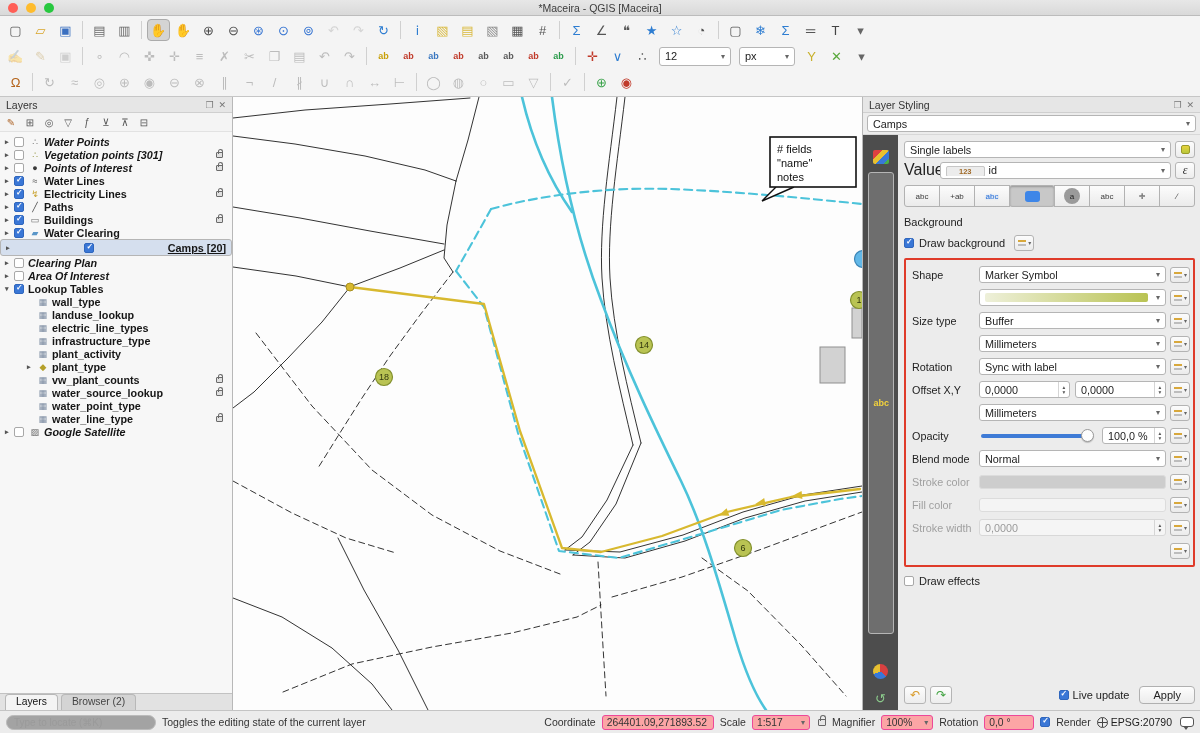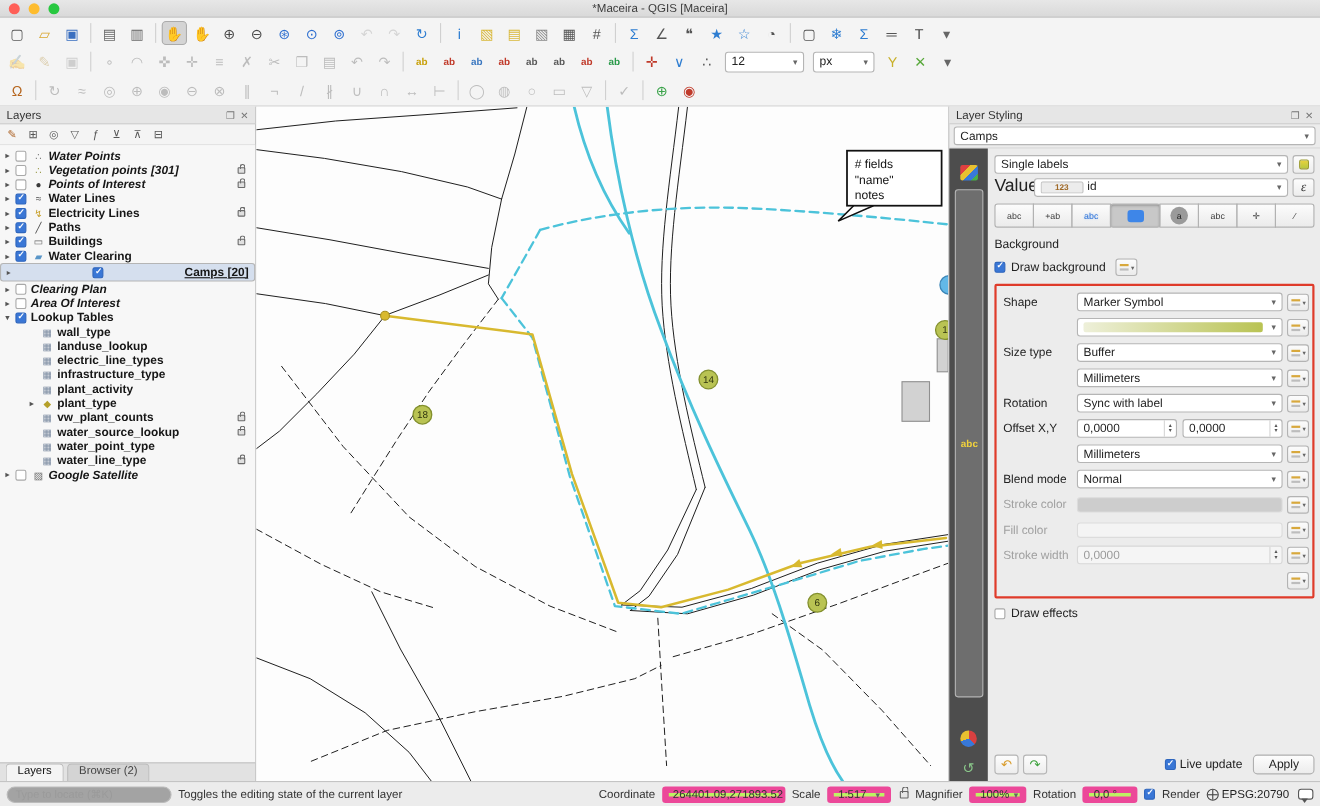--- a/index.html
+++ b/index.html
@@ -93,21 +93,21 @@
 .symbar{flex:1;height:9px;border-radius:2px;background:linear-gradient(90deg,#eef0da,#b9c353);margin-right:4px;}
 .draweffects{display:flex;align-items:center;gap:5px;margin-top:8px;}
 .rspacer{flex:1;}
 .rfooter{display:flex;align-items:center;gap:4px;padding-bottom:2px;}
 .smallbtn{width:22px;height:18px;border:1px solid #b5b5b5;border-radius:3px;background:linear-gradient(#fdfdfd,#ededed);display:flex;align-items:center;justify-content:center;font-size:12px;}
 .applybtn{border:1px solid #b0b0b0;border-radius:4px;background:linear-gradient(#fdfdfd,#ececec);padding:2px 13px;font-size:11px;color:#222;margin-left:6px;font-family:"Liberation Sans",sans-serif;}
 .statusbar{height:23px;background:#ececec;border-top:1px solid #c4c4c4;display:flex;align-items:center;padding:0 6px;gap:6px;font-size:10.5px;color:#333;}
 .locate{width:150px;height:15px;border:1px solid #bbb;border-radius:8px;background:#a3a3a3;font-size:10px;padding:0 7px;color:#333;font-family:"Liberation Sans",sans-serif;outline:none;}
 .locate::placeholder{color:#9a9a9a;}
 .sflex{flex:1;}
-.sinput{height:15px;border:6px solid #ec4899;border-radius:3px;background:#bef264;display:flex;align-items:center;padding:0 4px;justify-content:space-between;font-size:10.3px;}
+.sinput{height:15px;border:1px solid #ec4899;border-radius:3px;background:#fca5a5;display:flex;align-items:center;padding:0 4px;justify-content:space-between;font-size:10.3px;}
 .wcoord{width:112px;}.wscale{width:58px;}.wmag{width:52px;}.wrot{width:50px;}
 .locki{width:8px;height:7px;border:1px solid #666;border-radius:1px;background:#e6e6e6;position:relative;margin-left:2px;}
 .locki::before{content:"";position:absolute;left:1px;top:-5px;width:4px;height:5px;border:1px solid #666;border-bottom:none;border-radius:3px 3px 0 0;}
 .crsbtn{display:flex;align-items:center;gap:3px;color:#222;}
 .globe{width:11px;height:11px;border-radius:50%;border:1px solid #444;position:relative;}
 .globe::before{content:"";position:absolute;left:0;right:0;top:4.5px;height:1px;background:#444;}
 .globe::after{content:"";position:absolute;left:4.5px;top:0;bottom:0;width:1px;background:#444;}
 .bubble{width:14px;height:10px;border:1px solid #555;border-radius:3px;background:#fff;position:relative;margin-left:2px;}
 .bubble::after{content:"";position:absolute;left:2px;bottom:-4px;border-left:3px solid transparent;border-right:3px solid transparent;border-top:4px solid #555;}
 </style>
@@ -602,20 +602,36 @@
               <span class="flabel"></span>
               <div class="fctl">
                 <div class="sel">
                   <span>Millimeters</span>
                   <span class="selarrow">▾</span>
                 </div>
               </div>
               <span class="ddbtn"></span>
             </div>
             <div class="frow">
+              <span class="flabel">Opacity</span>
+              <div class="fctl">
+                <div class="slider">
+                  <div class="knob"></div>
+                </div>
+                <span class="spinw" style="flex: 0 0 64px;">
+                  <span class="spintext">100,0 %</span>
+                  <span class="step">
+                    <span>▴</span>
+                    <span>▾</span>
+                  </span>
+                </span>
+              </div>
+              <span class="ddbtn"></span>
+            </div>
+            <div class="frow">
               <span class="flabel">Blend mode</span>
               <div class="fctl">
                 <div class="sel">
                   <span>Normal</span>
                   <span class="selarrow">▾</span>
                 </div>
               </div>
               <span class="ddbtn"></span>
             </div>
             <div class="frow">

